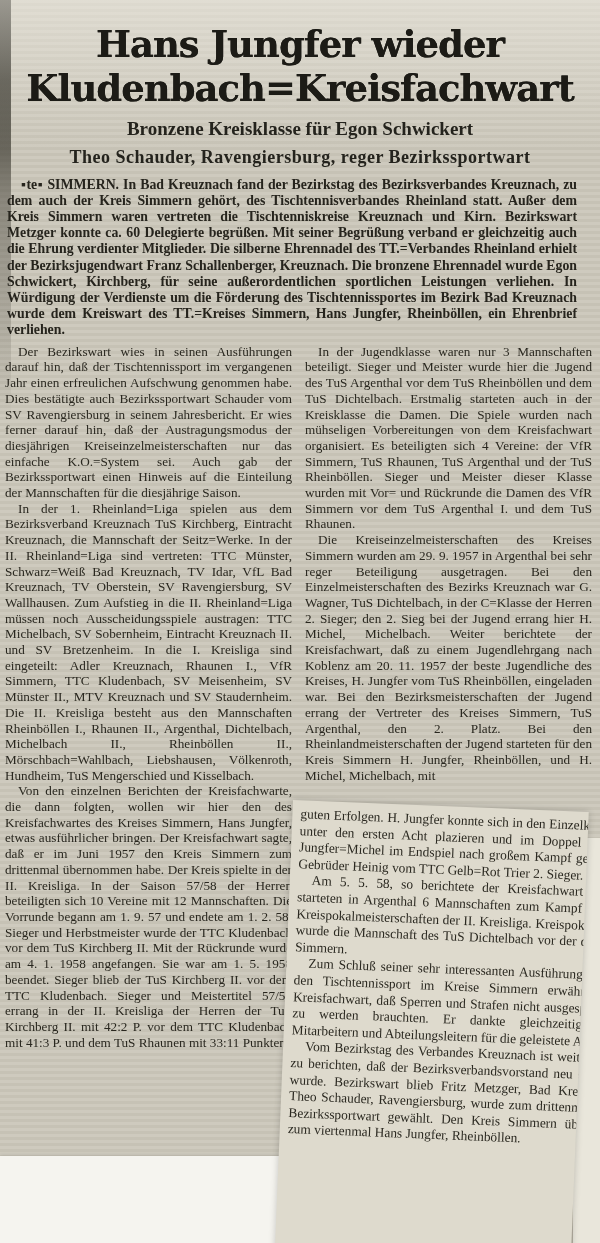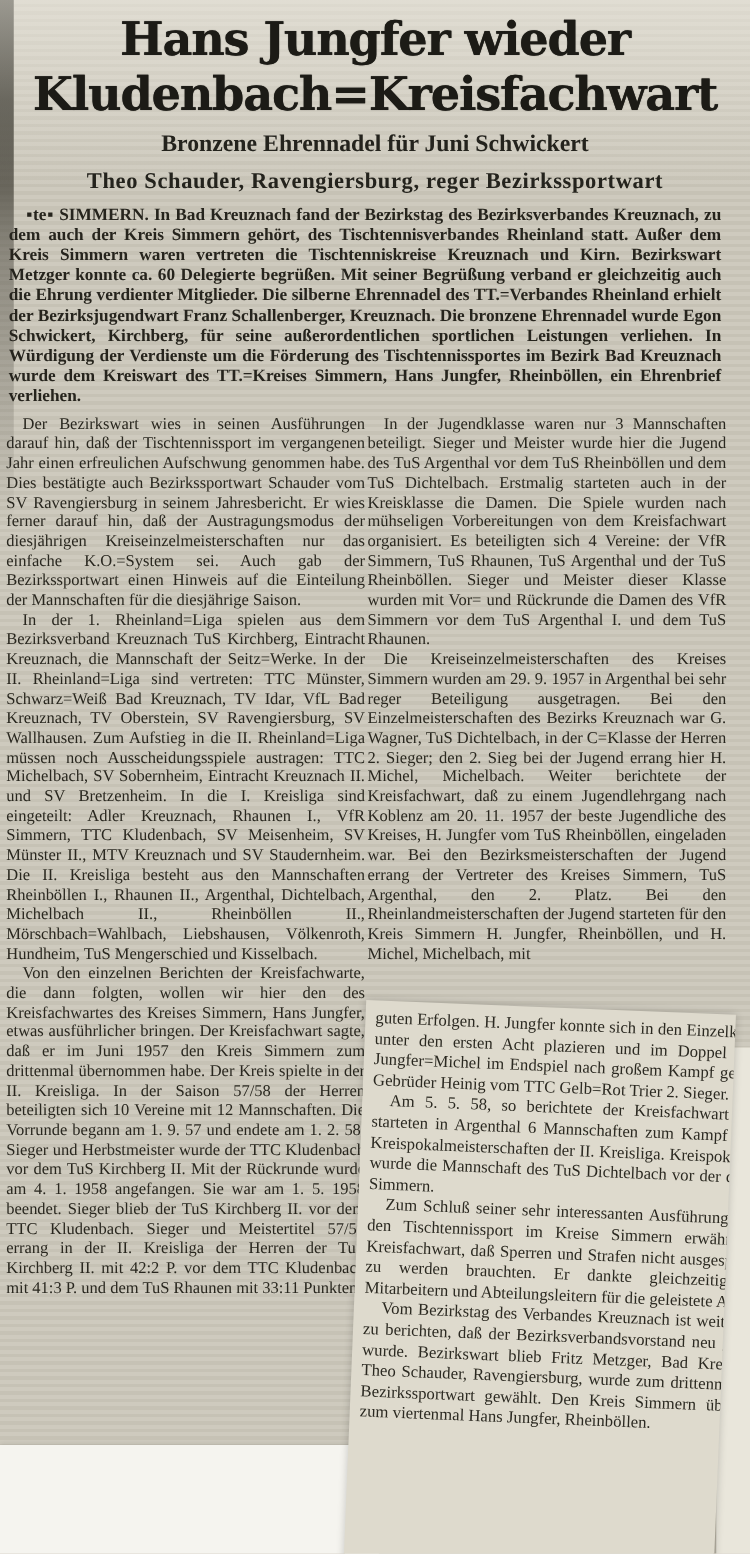--- a/index.html
+++ b/index.html
@@ -26,21 +26,21 @@
     position:absolute;left:0;top:1156px;width:303px;height:87px;z-index:1;
     background:#f5f4ef;
     box-shadow:0 -2px 3px rgba(0,0,0,.06);
   }
   .right-edge-light{
     position:absolute;left:571px;top:838px;width:29px;height:405px;z-index:1;
     background:#e9e6db;border-left:2px solid #b5b0a2;
   }
   
   .content{position:relative;z-index:2;}
-  .masthead{padding-top:10px;text-align:center;}
+  .masthead{padding-top:23px;text-align:center;}
   .headline{
     font-family:"DejaVu Serif","Liberation Serif",serif;
     font-weight:bold;color:#1c1b16;
     font-size:37px;line-height:1.18;letter-spacing:-1px;
     text-shadow:0 0 .6px #1c1b16;
     margin:0 auto;
   }
   .subhead{
     font-weight:bold;color:#24231d;
     font-size:19px;line-height:1.25;margin-top:7px;
@@ -49,21 +49,21 @@
     font-weight:bold;color:#24231d;
     font-size:18px;line-height:1.2;margin-top:6px;letter-spacing:.5px;
   }
   .lead{
     font-weight:bold;
     font-size:13.8px;line-height:16.2px;
     text-align:justify;text-indent:14px;
     margin:8px 23px 0 7px;color:#26241d;
   }
   .cols{
-    display:flex;gap:2px;
+    display:flex;gap:13px;
     margin:5px 5px 0 5px;
   }
   .col{
     width:287px;
     font-size:13.2px;line-height:15.7px;
     text-align:justify;
   }
   .col p{margin:0;text-indent:13px;}
   
   .fragment{
@@ -92,21 +92,21 @@
   <div class="white-bottom-left"></div>
   <div class="right-edge-light"></div>
 
   <div class="content">
 
     <div class="masthead">
       <div class="headline">
         <div>Hans Jungfer wieder</div>
         <div>Kludenbach=Kreisfachwart</div>
       </div>
-      <div class="subhead">Bronzene Ehrennadel für Juni Schwickert</div>
+      <div class="subhead">Bronzene Kreisklasse für Egon Schwickert</div>
       <div class="byline">Theo Schauder, Ravengiersburg, reger Bezirkssportwart</div>
     </div>
 
     <p class="lead">▪te▪ SIMMERN. In Bad Kreuznach fand der Bezirkstag des Bezirksverbandes Kreuznach, zu dem auch der Kreis Simmern gehört, des Tischtennisverbandes Rheinland statt. Außer dem Kreis Simmern waren vertreten die Tischtenniskreise Kreuznach und Kirn. Bezirkswart Metzger konnte ca. 60 Delegierte begrüßen. Mit seiner Begrüßung verband er gleichzeitig auch die Ehrung verdienter Mitglieder. Die silberne Ehrennadel des TT.=Verbandes Rheinland erhielt der Bezirksjugendwart Franz Schallenberger, Kreuznach. Die bronzene Ehrennadel wurde Egon Schwickert, Kirchberg, für seine außerordentlichen sportlichen Leistungen verliehen. In Würdigung der Verdienste um die Förderung des Tischtennissportes im Bezirk Bad Kreuznach wurde dem Kreiswart des TT.=Kreises Simmern, Hans Jungfer, Rheinböllen, ein Ehrenbrief verliehen.</p>
 
     <div class="cols">
       <div class="col">
         <p>Der Bezirkswart wies in seinen Ausführungen darauf hin, daß der Tischtennissport im vergangenen Jahr einen erfreulichen Aufschwung genommen habe. Dies bestätigte auch Bezirkssportwart Schauder vom SV Ravengiersburg in seinem Jahresbericht. Er wies ferner darauf hin, daß der Austragungsmodus der diesjährigen Kreiseinzelmeisterschaften nur das einfache K.O.=System sei. Auch gab der Bezirkssportwart einen Hinweis auf die Einteilung der Mannschaften für die diesjährige Saison.</p>
         <p>In der 1. Rheinland=Liga spielen aus dem Bezirksverband Kreuznach TuS Kirchberg, Eintracht Kreuznach, die Mannschaft der Seitz=Werke. In der II. Rheinland=Liga sind vertreten: TTC Münster, Schwarz=Weiß Bad Kreuznach, TV Idar, VfL Bad Kreuznach, TV Oberstein, SV Ravengiersburg, SV Wallhausen. Zum Aufstieg in die II. Rheinland=Liga müssen noch Ausscheidungsspiele austragen: TTC Michelbach, SV Sobernheim, Eintracht Kreuznach II. und SV Bretzenheim. In die I. Kreisliga sind eingeteilt: Adler Kreuznach, Rhaunen I., VfR Simmern, TTC Kludenbach, SV Meisenheim, SV Münster II., MTV Kreuznach und SV Staudernheim. Die II. Kreisliga besteht aus den Mannschaften Rheinböllen I., Rhaunen II., Argenthal, Dichtelbach, Michelbach II., Rheinböllen II., Mörschbach=Wahlbach, Liebshausen, Völkenroth, Hundheim, TuS Mengerschied und Kisselbach.</p>
         <p>Von den einzelnen Berichten der Kreisfachwarte, die dann folgten, wollen wir hier den des Kreisfachwartes des Kreises Simmern, Hans Jungfer, etwas ausführlicher bringen. Der Kreisfachwart sagte, daß er im Juni 1957 den Kreis Simmern zum drittenmal übernommen habe. Der Kreis spielte in der II. Kreisliga. In der Saison 57/58 der Herren beteiligten sich 10 Vereine mit 12 Mannschaften. Die Vorrunde begann am 1. 9. 57 und endete am 1. 2. 58. Sieger und Herbstmeister wurde der TTC Kludenbach vor dem TuS Kirchberg II. Mit der Rückrunde wurde am 4. 1. 1958 angefangen. Sie war am 1. 5. 1958 beendet. Sieger blieb der TuS Kirchberg II. vor dem TTC Kludenbach. Sieger und Meistertitel 57/58 errang in der II. Kreisliga der Herren der TuS Kirchberg II. mit 42:2 P. vor dem TTC Kludenbach mit 41:3 P. und dem TuS Rhaunen mit 33:11 Punkten.</p>

